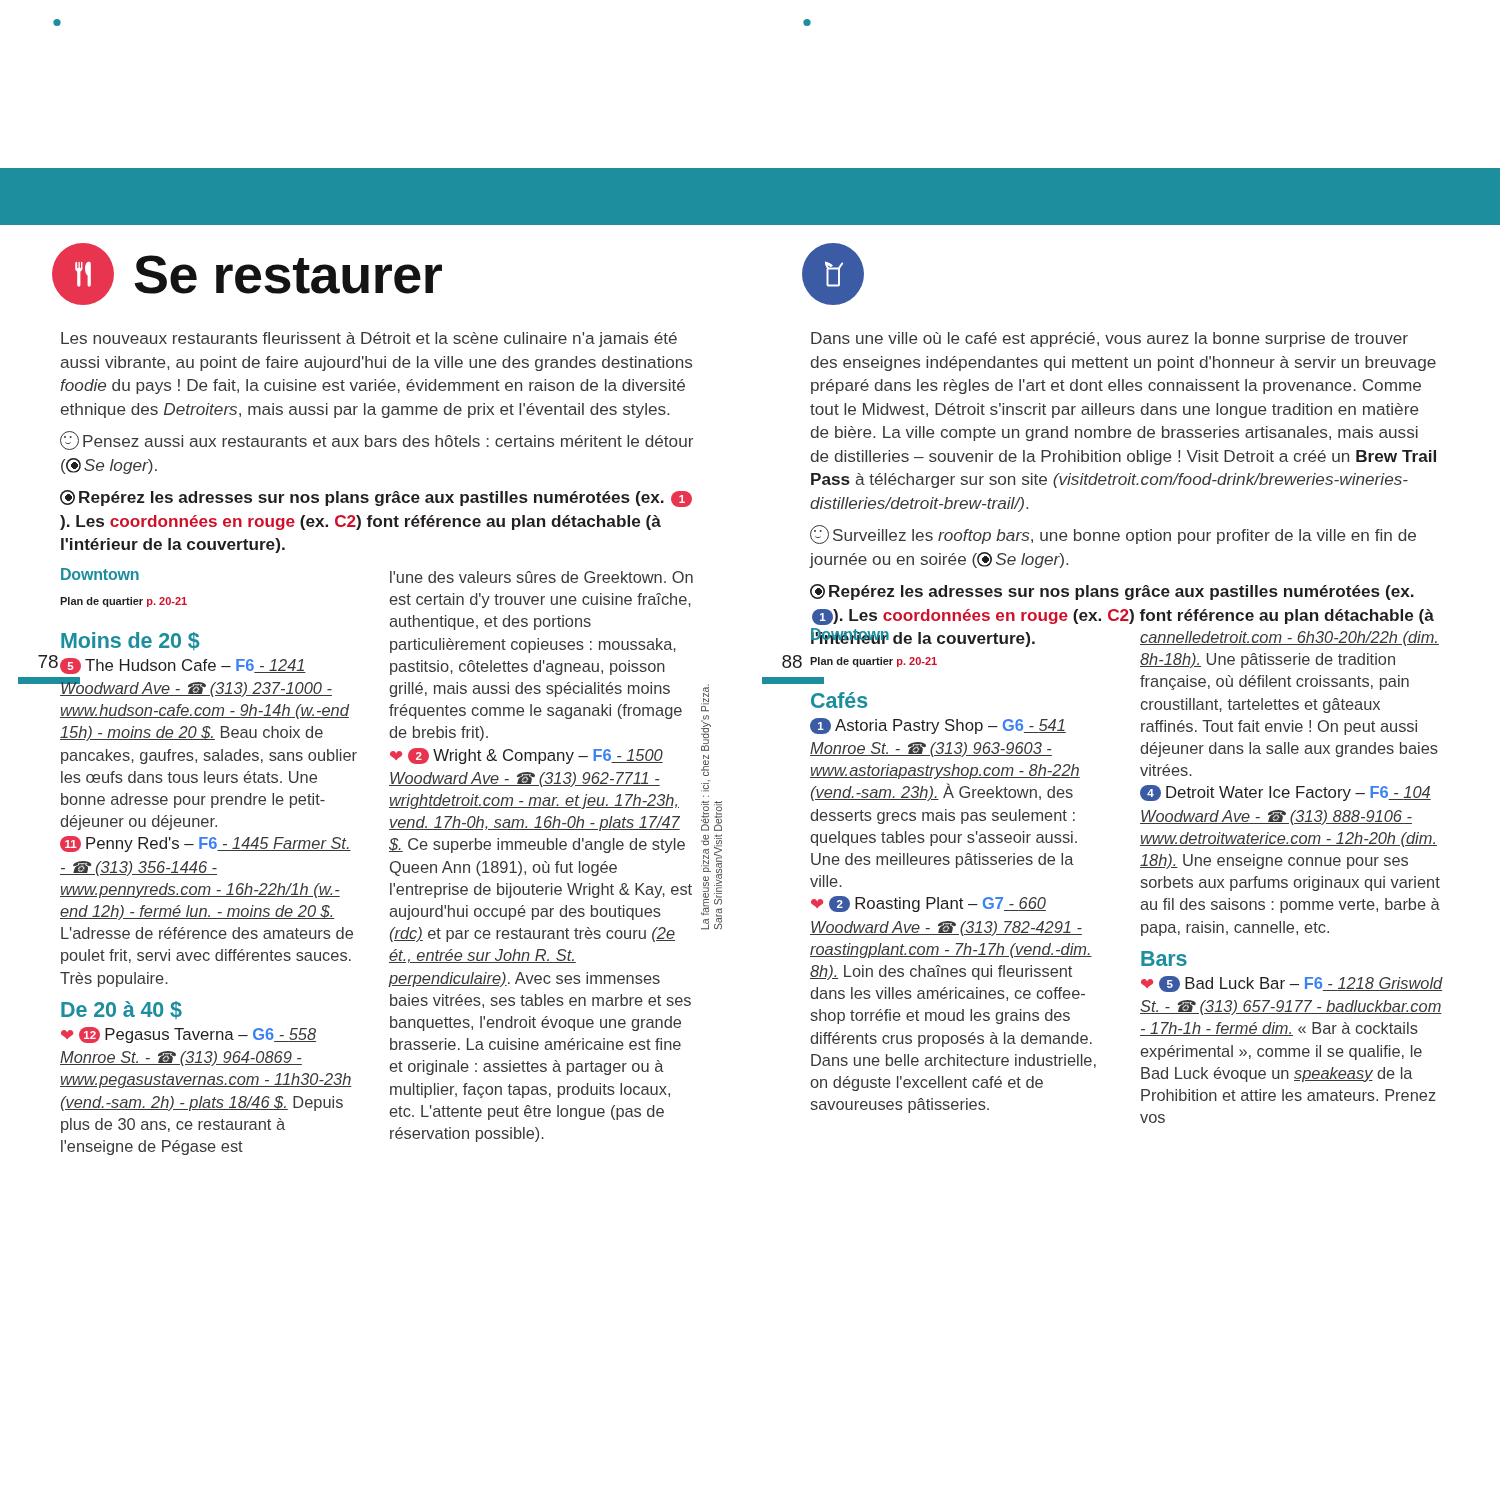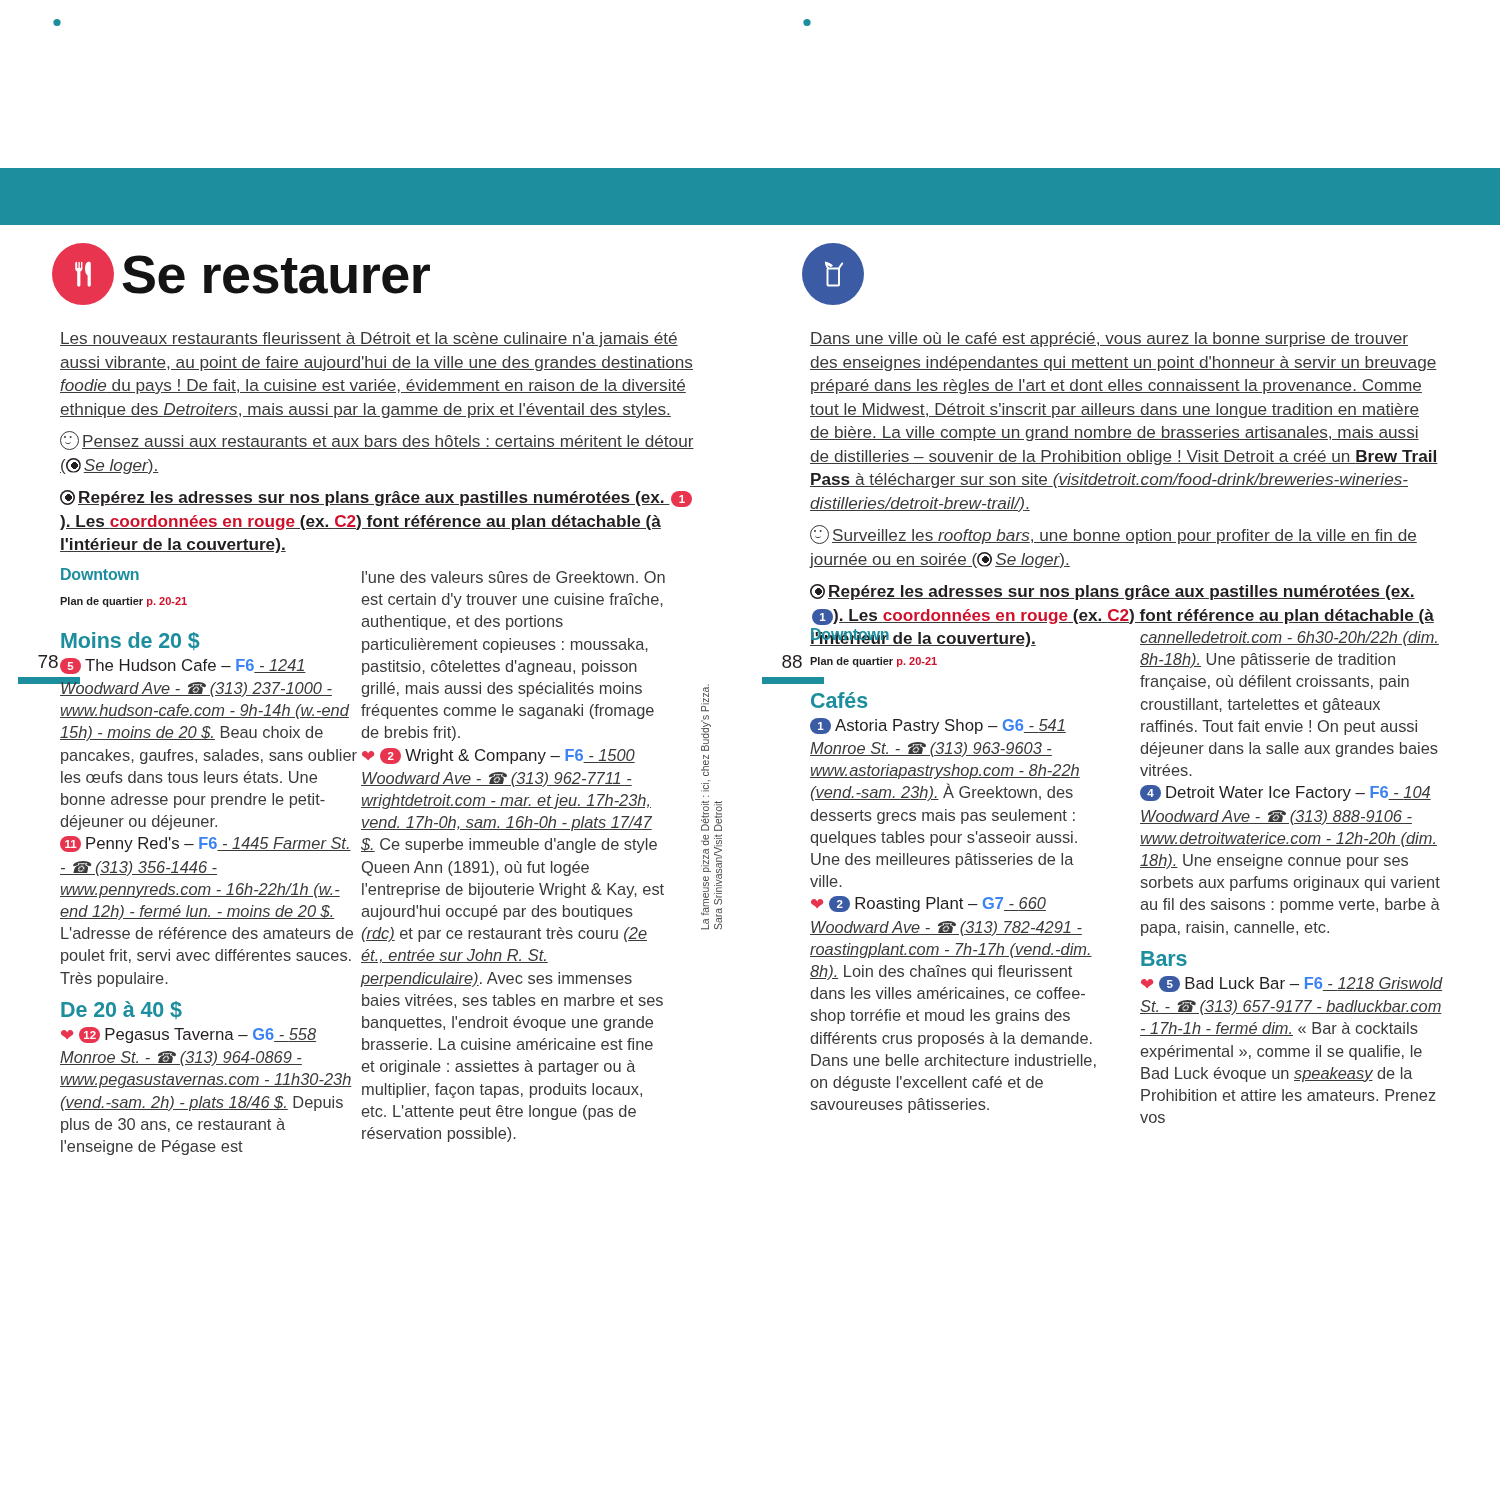--- a/index.html
+++ b/index.html
@@ -48,21 +48,21 @@
     letter-spacing: 1.9px;
     font-weight: 400;
   }
   .pin-icon { display: block; }
 
   
   .sect-title-row {
     position: absolute;
     display: flex;
     align-items: center;
-    gap: 7px;
+    gap: 19px;
   }
   .sect-title-row.left  { left: 52px;  top: 243px; }
   .sect-title-row.right { left: 802px; top: 243px; }
   .sect-badge {
     width: 62px;
     height: 62px;
     border-radius: 50%;
     display: flex;
     align-items: center;
     justify-content: center;
@@ -78,21 +78,20 @@
     color: #141414;
     white-space: nowrap;
   }
 
   
   .intro {
     position: absolute;
     font-size: 17.2px;
     line-height: 23.5px;
     color: #3b3b3b;
-    text-decoration: underline;
   }
   .intro.left  { left: 60px;  top: 327px; width: 636px; }
   .intro.right { left: 810px; top: 327px; width: 630px; }
   .intro p { margin: 0 0 9px 0; }
   .intro .ital { font-style: italic; }
   .intro .bold { font-weight: 700; color: #231f20; }
 
   .tip-row { position: relative; padding-left: 0; }
 
   .note-strong {
@@ -149,21 +148,21 @@
   .col {
     position: absolute;
     font-size: 16.4px;
     line-height: 22.2px;
     color: #3b3b3b;
   }
   .col p { margin: 0; }
   .col .ital { font-style: italic; text-decoration: underline; }
 
   .l-col1 { left: 60px;  top: 566px; width: 300px; }
-  .l-col2 { left: 361px; top: 566px; width: 305px; }
+  .l-col2 { left: 389px; top: 566px; width: 305px; }
   .r-col1 { left: 810px; top: 626px; width: 296px; }
   .r-col2 { left: 1140px;top: 626px; width: 303px; }
 
   .neigh {
     font-size: 16px;
     font-weight: 700;
     color: #1c8e9e;
     line-height: 1.15;
     margin: 0 0 6px 0;
     letter-spacing: -0.2px;

